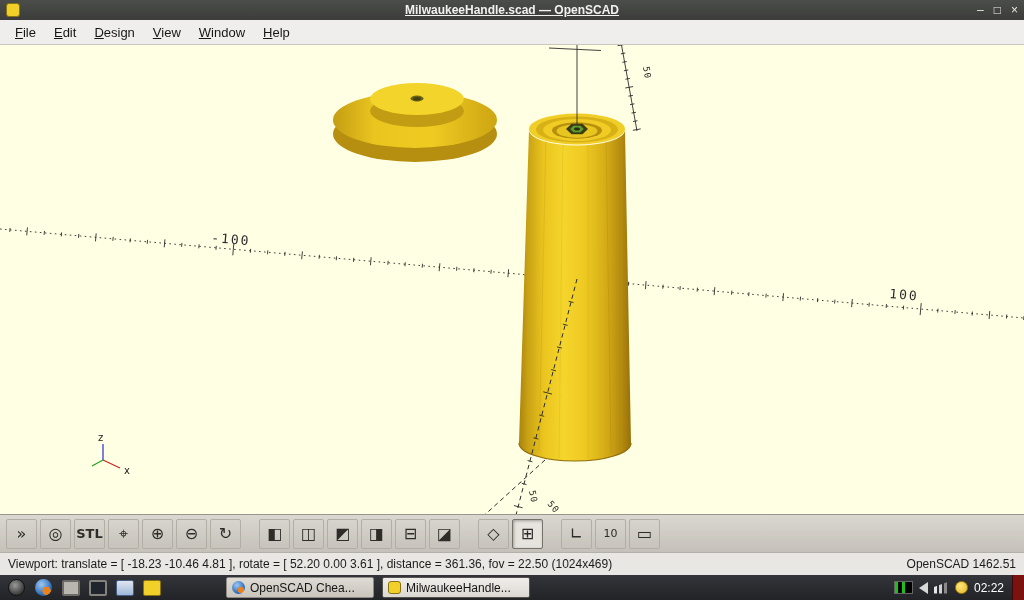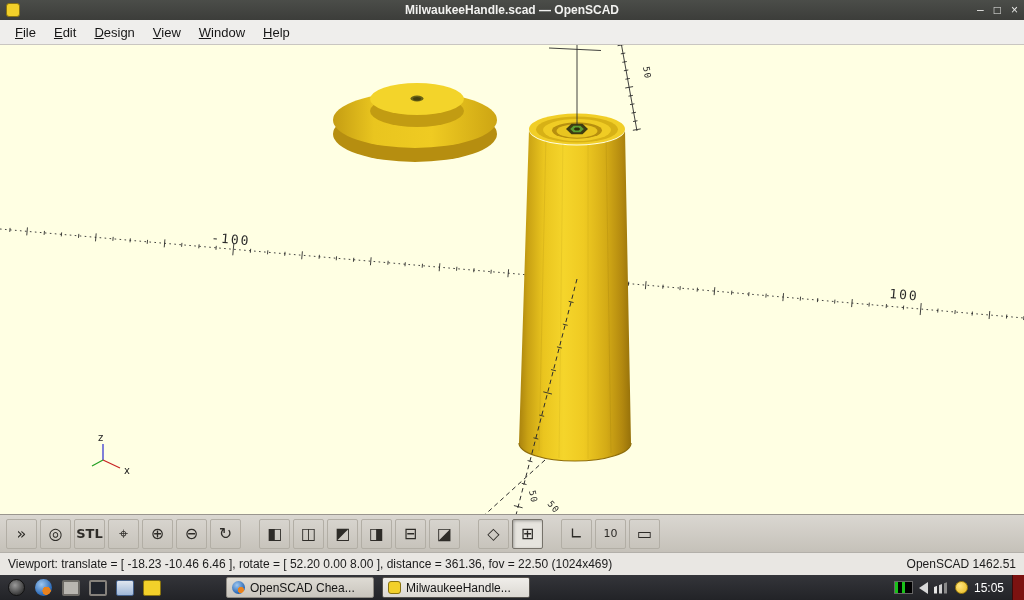--- a/index.html
+++ b/index.html
@@ -6,21 +6,21 @@
   html,body { width:1024px; height:600px; overflow:hidden; background:#000;
               font-family:"Liberation Sans", sans-serif; }
   .screen { position:relative; width:1024px; height:600px; }
 
   
   .titlebar { position:absolute; top:0; left:0; width:1024px; height:20px;
               background:linear-gradient(#4b4d49,var(--titlebar-bg,#3c3d3a));
               display:flex; align-items:center; }
   .win-icon { position:absolute; left:6px; top:3px; width:14px; height:14px; border-radius:3px;
               background:var(--model-yellow,#f2d02a); border:1px solid #8a7410; }
-  .win-title { width:100%; text-align:center; color:#f2f2f0; font-size:12px; font-weight:bold; }
+  .win-title { width:100%; text-align:center; color:#f2f2f0; font-size:12px; font-weight:bold;text-decoration:underline; }
   .win-controls { position:absolute; right:6px; top:0; height:20px; display:flex; gap:10px; align-items:center;
                   color:#e8e8e6; font-size:12px; }
   .win-controls span { cursor:default; line-height:20px; }
 
   
   .menubar { position:absolute; top:20px; left:0; width:1024px; height:25px; background:#efeeec;
              border-bottom:1px solid #c9c6c1; display:flex; align-items:center; padding-left:6px; }
   .menu-item { padding:3px 9px; font-size:13px; color:#161616; }
 
   
@@ -294,21 +294,21 @@
       <button class="tb">⊟</button>
       <button class="tb">◪</button>
       <button class="tb gap">◇</button>
       <button class="tb pressed">⊞</button>
       <button class="tb gap">∟</button>
       <button class="tb small">10</button>
       <button class="tb">▭</button>
     </div>
 
   <div class="statusbar">
-    <span>Viewport: translate = [ -18.23 -10.46 6.46 ], rotate = [ 52.20 0.00 8.00 ], distance = 361.36, fov = 22.50 (1024x469)</span>
+    <span>Viewport: translate = [ -18.23 -10.46 4.81 ], rotate = [ 52.20 0.00 3.61 ], distance = 361.36, fov = 22.50 (1024x469)</span>
     <span>OpenSCAD 1462.51</span>
   </div>
 
   <div class="taskbar">
     <div id="launchers" style="display:flex;gap:2px;">
         <div class="launcher">
           <div class="li app-menu-icon"></div>
         </div>
         <div class="launcher">
           <div class="li browser-icon"></div>
@@ -336,17 +336,17 @@
           <span>MilwaukeeHandle...</span>
         </div>
       </div>
     <div class="spacer"></div>
     <div class="tray" id="tray">
         <div class="system-monitor-icon"></div>
         <div class="volume-icon"></div>
         <div class="network-icon"></div>
         <div class="notification-icon"></div>
       </div>
-    <span class="clock">15:05</span>
+    <span class="clock">02:22</span>
     <div class="showdesk"></div>
   </div>
 
 </div>
 
 </body></html>

